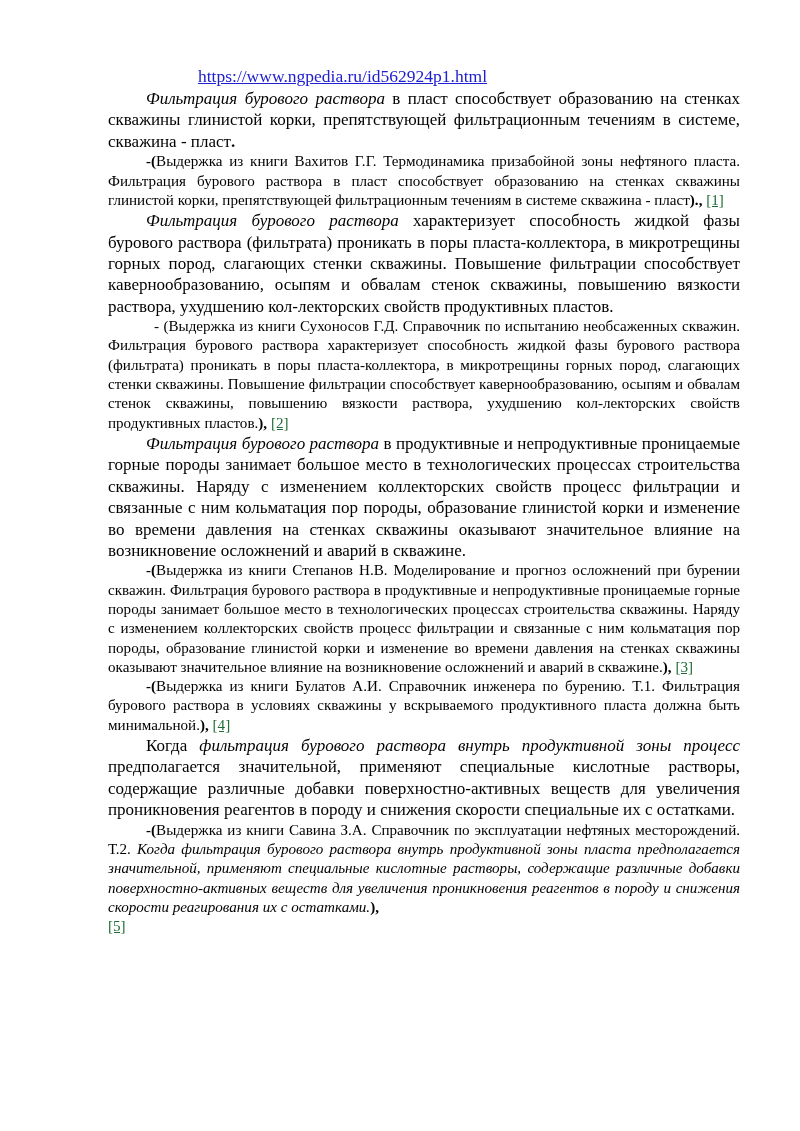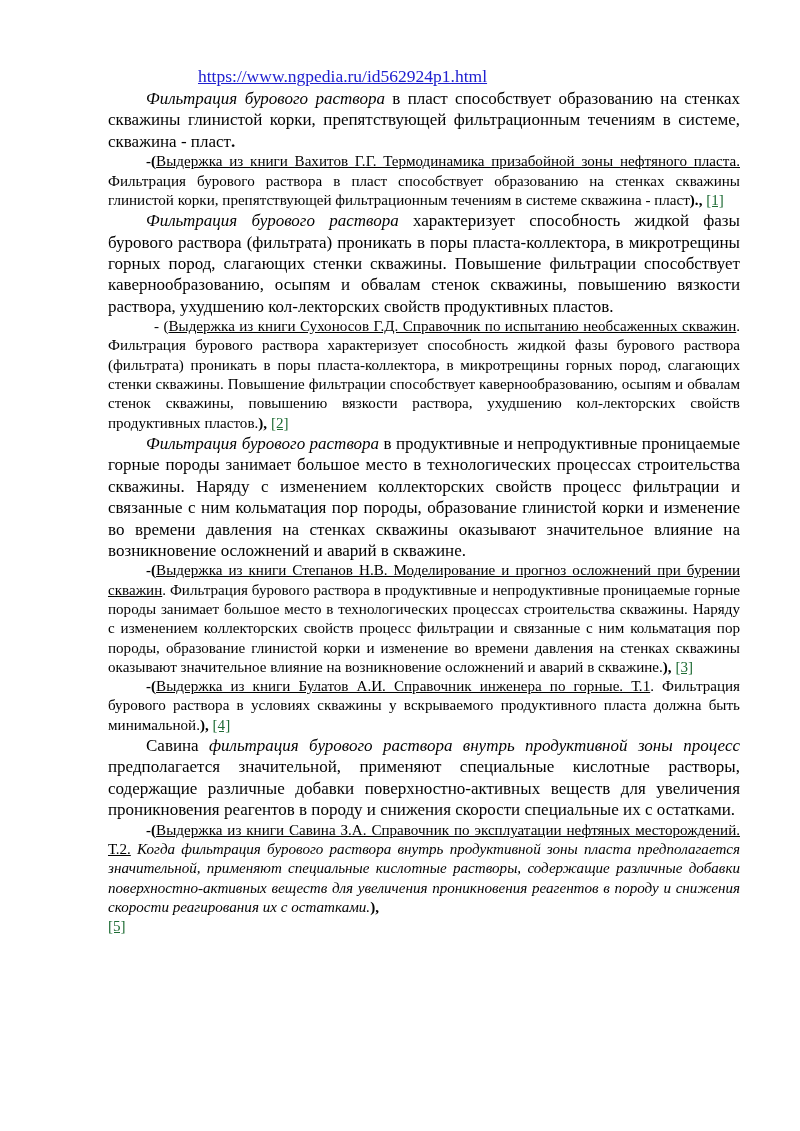--- a/index.html
+++ b/index.html
@@ -57,21 +57,20 @@
     text-indent: 38px;
   }
   p.quote-par.narrow-indent {
     text-indent: 46px;
   }
 
   
   .ital { font-style: italic; }
   .bold { font-weight: bold; }
   .src-title {
-    text-decoration: underline;
     margin-top: 18px;
   }
   .dash-open-light {
     font-weight: normal;
   }
   .refmark {
     color: #1d6b33;
     text-decoration: underline;
   }
 </style>
@@ -89,20 +88,20 @@
 
     <p class="body-par"><span class="ital">Фильтрация бурового раствора</span><span> характеризует способность жидкой фазы бурового раствора (фильтрата) проникать в поры пласта-коллектора, в микротрещины горных пород, слагающих стенки скважины. Повышение фильтрации способствует кавернообразованию, осыпям и обвалам стенок скважины, повышению вязкости раствора, ухудшению кол-лекторских свойств продуктивных пластов.</span></p>
 
     <p class="quote-par narrow-indent"><span class="dash-open-light">- (</span><span class="src-title">Выдержка из книги Сухоносов Г.Д. Справочник по испытанию необсаженных скважин</span><span>. Фильтрация бурового раствора характеризует способность жидкой фазы бурового раствора (фильтрата) проникать в поры пласта-коллектора, в микротрещины горных пород, слагающих стенки скважины. Повышение фильтрации способствует кавернообразованию, осыпям и обвалам стенок скважины, повышению вязкости раствора, ухудшению кол-лекторских свойств продуктивных пластов.</span><span class="bold">),</span> <span class="refmark">[2]</span></p>
 
     <p class="body-par"><span class="ital">Фильтрация бурового раствора</span><span> в продуктивные и непродуктивные проницаемые горные породы занимает большое место в технологических процессах строительства скважины. Наряду с изменением коллекторских свойств процесс фильтрации и связанные с ним кольматация пор породы, образование глинистой корки и изменение во времени давления на стенках скважины оказывают значительное влияние на возникновение осложнений и аварий в скважине.</span></p>
 
     <p class="quote-par"><span class="bold">-(</span><span class="src-title">Выдержка из книги Степанов Н.В. Моделирование и прогноз осложнений при бурении скважин</span><span>. Фильтрация бурового раствора в продуктивные и непродуктивные проницаемые горные породы занимает большое место в технологических процессах строительства скважины. Наряду с изменением коллекторских свойств процесс фильтрации и связанные с ним кольматация пор породы, образование глинистой корки и изменение во времени давления на стенках скважины оказывают значительное влияние на возникновение осложнений и аварий в скважине.</span><span class="bold">),</span> <span class="refmark">[3]</span></p>
 
 
-    <p class="quote-par"><span class="bold">-(</span><span class="src-title">Выдержка из книги Булатов А.И. Справочник инженера по горные. Т.1</span><span>. Фильтрация бурового раствора в условиях скважины у вскрываемого продуктивного пласта должна быть минимальной.</span><span class="bold">),</span> <span class="refmark">[4]</span></p>
+    <p class="quote-par"><span class="bold">-(</span><span class="src-title">Выдержка из книги Булатов А.И. Справочник инженера по бурению. Т.1</span><span>. Фильтрация бурового раствора в условиях скважины у вскрываемого продуктивного пласта должна быть минимальной.</span><span class="bold">),</span> <span class="refmark">[4]</span></p>
 
-    <p class="body-par"><span>Савина </span><span class="ital">фильтрация бурового раствора внутрь продуктивной зоны процесс</span><span> предполагается значительной, применяют специальные кислотные растворы, содержащие различные добавки поверхностно-активных веществ для увеличения проникновения реагентов в породу и снижения скорости специальные их с остатками.</span></p>
+    <p class="body-par"><span>Когда </span><span class="ital">фильтрация бурового раствора внутрь продуктивной зоны процесс</span><span> предполагается значительной, применяют специальные кислотные растворы, содержащие различные добавки поверхностно-активных веществ для увеличения проникновения реагентов в породу и снижения скорости специальные их с остатками.</span></p>
 
     <p class="quote-par"><span class="bold">-(</span><span class="src-title">Выдержка из книги Савина З.А. Справочник по эксплуатации нефтяных месторождений. Т.2.</span><span class="ital"> Когда фильтрация бурового раствора внутрь продуктивной зоны пласта предполагается значительной, применяют специальные кислотные растворы, содержащие различные добавки поверхностно-активных веществ для увеличения проникновения реагентов в породу и снижения скорости реагирования их с остатками.</span><span class="bold">),</span><br><span class="refmark">[5]</span></p>
 
   </div>
 </div>
 
 </body></html>

